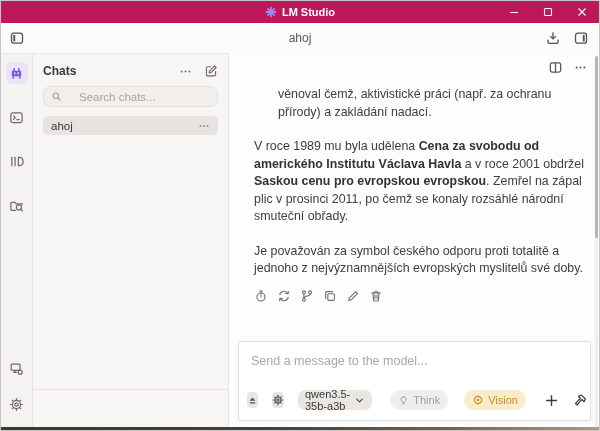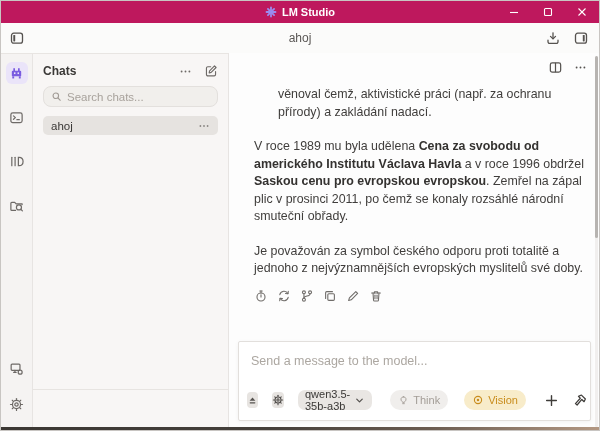--- a/index.html
+++ b/index.html
@@ -29,21 +29,21 @@
   .rail-item.active { background:#eae4f9; color:#7a5ce0; margin-top:8px; }
   .rail-item + .rail-item { margin-top:22px; }
   .rail-item.first-bottom { margin-top:auto; }
   .rail-item.last { margin-top:14px; margin-bottom:12px; }
 
   
   .sidebar { width:196px; background:#f8f6f5; border-right:1px solid #e7e4e2; border-top:1px solid #e8e5e2; display:flex; flex-direction:column; padding:0 10px; }
   .sidebar-header { margin-top:10px; display:flex; align-items:center; }
   .sidebar-title { font-size:12px; font-weight:bold; color:#3a3836; flex:1; }
   .sidebar-header .hdr-icon { color:#6e6a67; margin-left:12px; cursor:pointer; display:flex; }
-  .search-box { margin-top:8px; height:21px; border:1px solid #e3e0dd; background:#f1efec; border-radius:8px; display:flex; align-items:center; padding:0 7px; gap:5px; color:#a19b95; }
+  .search-box { margin-top:8px; height:21px; border:1px solid #e3e0dd; background:#f1efec; border-radius:8px; display:flex; align-items:center; padding:0 7px; gap:17px; color:#a19b95; }
   .search-box input { border:none; outline:none; background:transparent; font-size:11.5px; color:#4a4745; width:100%; font-family:inherit; }
   .search-box input::placeholder { color:#a8a29c; }
   .newfolder-row { margin-top:13px; display:flex; align-items:center; gap:7px; font-size:12px; color:#4a4744; padding:0 3px; cursor:pointer; }
   .chat-item { margin-top:9px; height:19px; background:#e6e3e0; border-radius:5px; display:flex; align-items:center; padding:0 8px; font-size:11.5px; color:#3a3836; cursor:pointer; }
   .chat-item .chat-title { flex:1; }
   .chat-item .dots { color:#8a8682; display:flex; }
   .sidebar-divider { margin-top:auto; border-top:1px solid #e7e4e1; margin-left:-10px; margin-right:-10px; }
   .sidebar-footer { height:37px; }
 
   
@@ -270,21 +270,21 @@
               <circle cx="3.2" cy="8" r="1.15"></circle>
               <circle cx="8" cy="8" r="1.15"></circle>
               <circle cx="12.8" cy="8" r="1.15"></circle>
             </svg>
         </span>
       </div>
 
       <div class="message">
         <div>
             <div class="para indent"><span>věnoval čemž, aktivistické práci (např. za ochranu přírody) a zakládání nadací.</span></div>
-            <div class="para"><span>V roce 1989 mu byla udělena </span><span class="bold">Cena za svobodu od amerického Institutu Václava Havla</span><span> a v roce 1996 obdržel </span><span class="bold">Saskou cenu pro evropskou evropskou</span><span>. Zemřel na zápal plic v prosinci 2011, po čemž se konaly rozsáhlé národní smuteční obřady.</span></div>
+            <div class="para"><span>V roce 1989 mu byla udělena </span><span class="bold">Cena za svobodu od amerického Institutu Václava Havla</span><span> a v roce 2001 obdržel </span><span class="bold">Saskou cenu pro evropskou evropskou</span><span>. Zemřel na zápal plic v prosinci 2011, po čemž se konaly rozsáhlé národní smuteční obřady.</span></div>
             <div class="para"><span>Je považován za symbol českého odporu proti totalitě a jednoho z nejvýznamnějších evropských myslitelů své doby.</span></div>
           </div>
         <div class="msg-actions">
           <span class="act">
             <svg width="14" height="14" viewBox="0 0 16 16" fill="none" stroke="currentColor" stroke-width="1.25" stroke-linecap="round">
               <circle cx="8" cy="9.2" r="4.6"></circle>
                 <line x1="8" y1="9.2" x2="8" y2="6.6"></line>
               <line x1="6.6" y1="2.2" x2="9.4" y2="2.2"></line>
                 <line x1="8" y1="2.2" x2="8" y2="4.4"></line>
             </svg>

